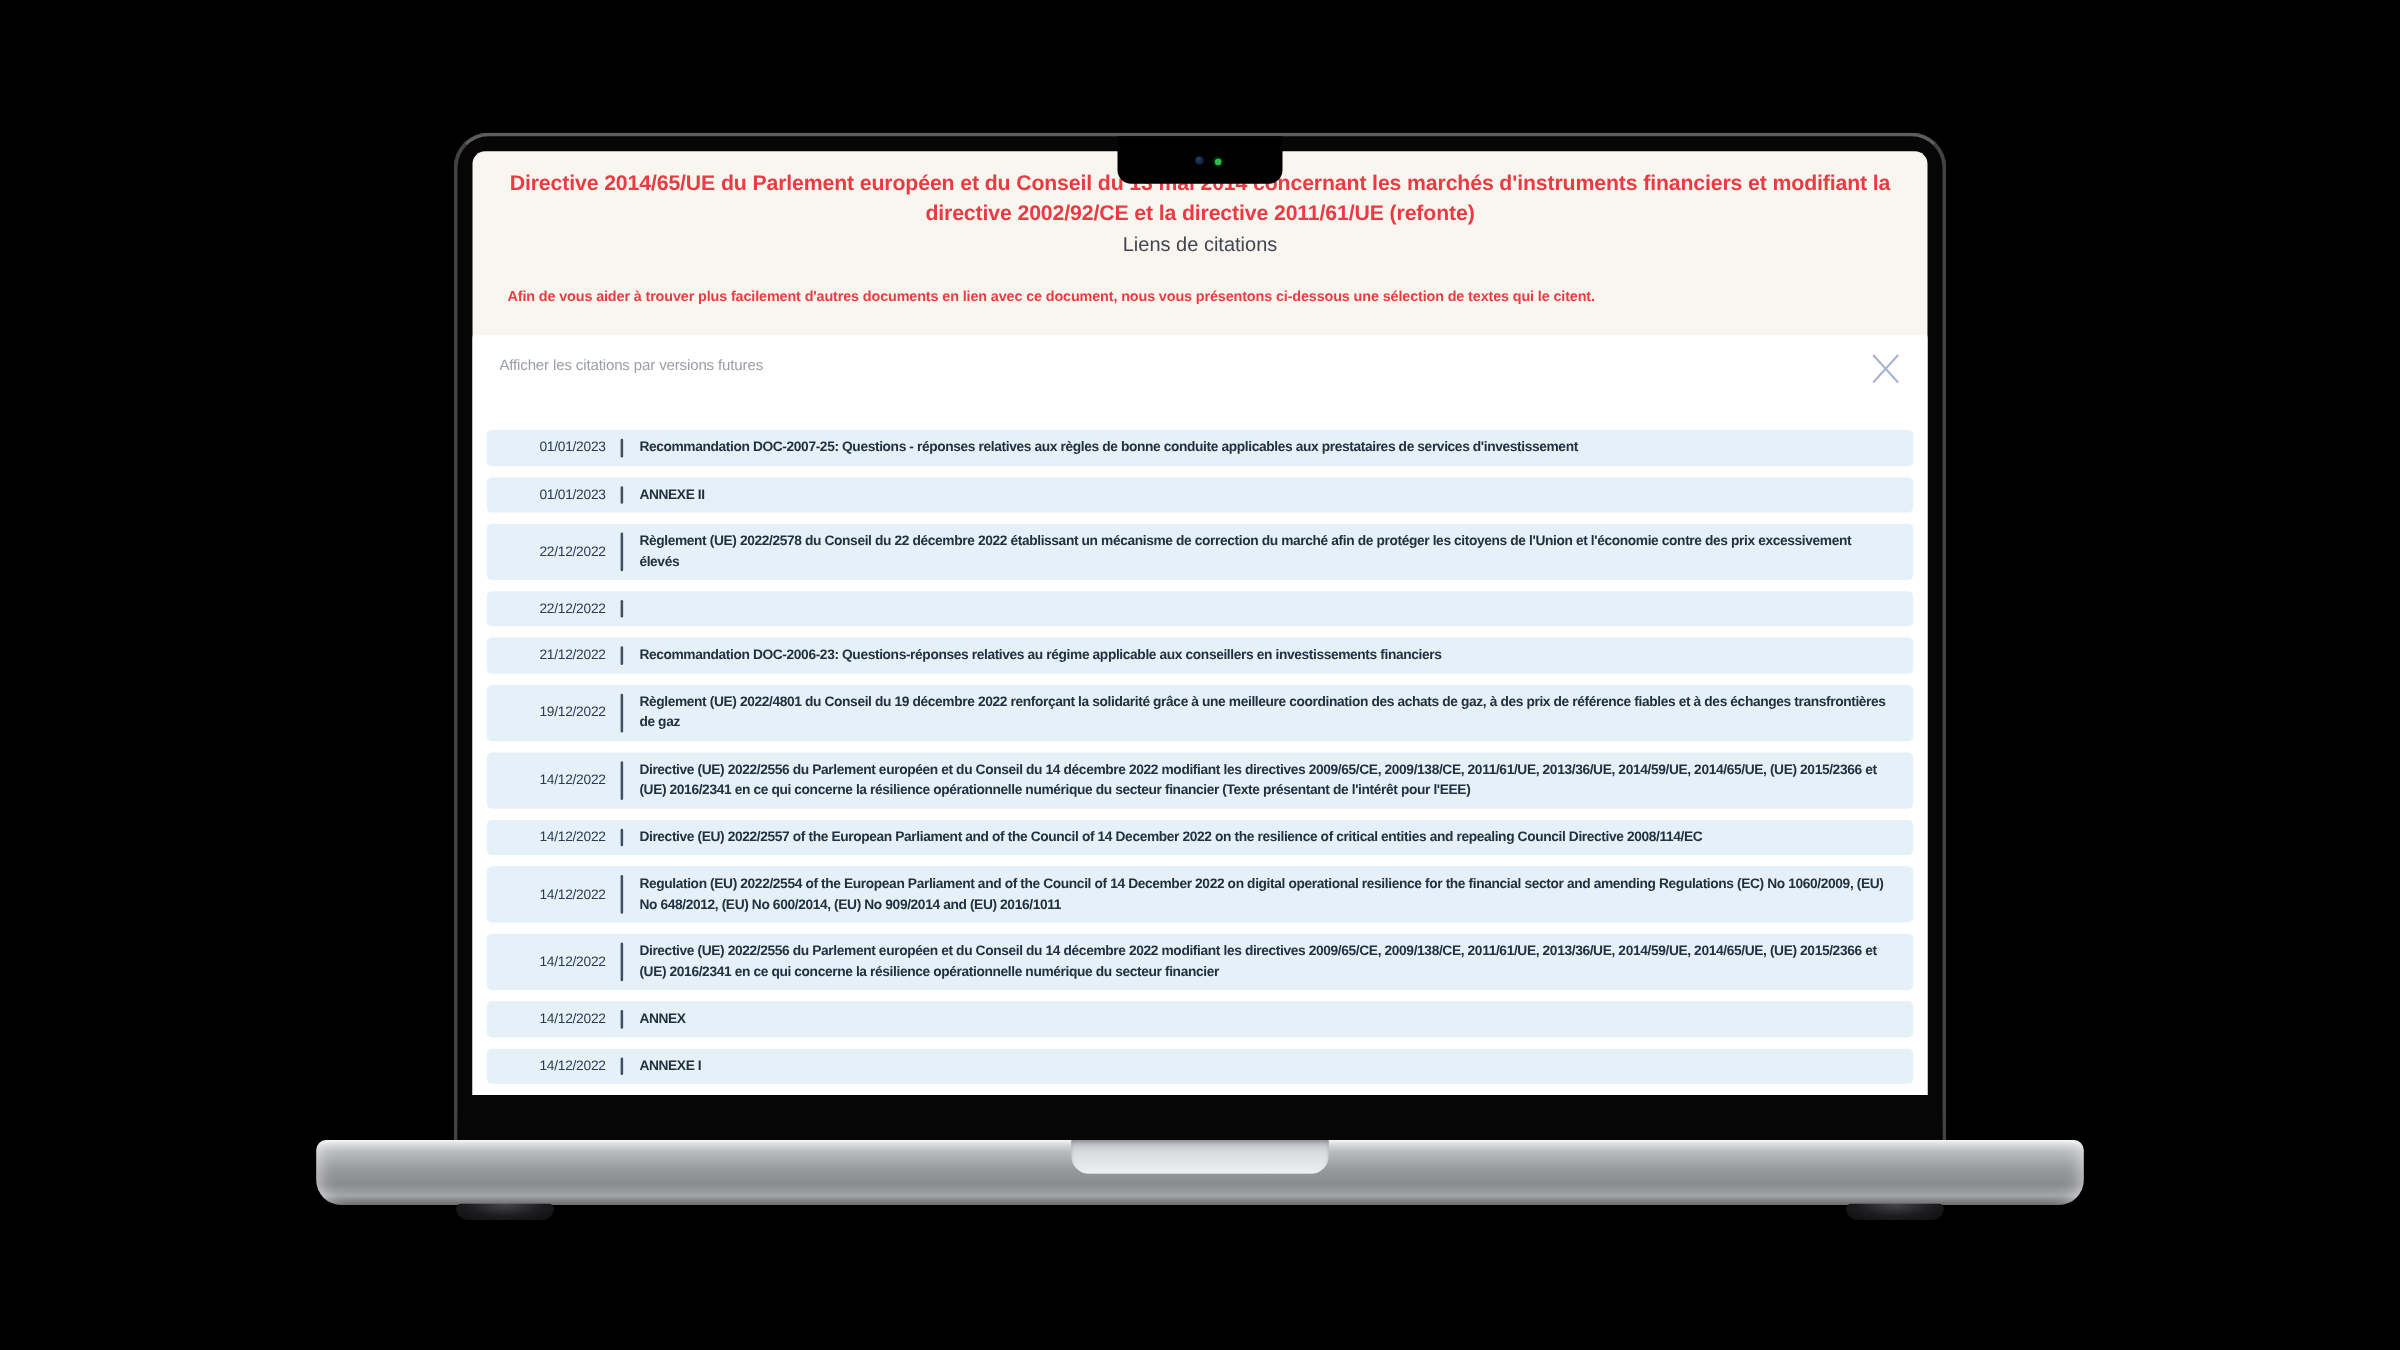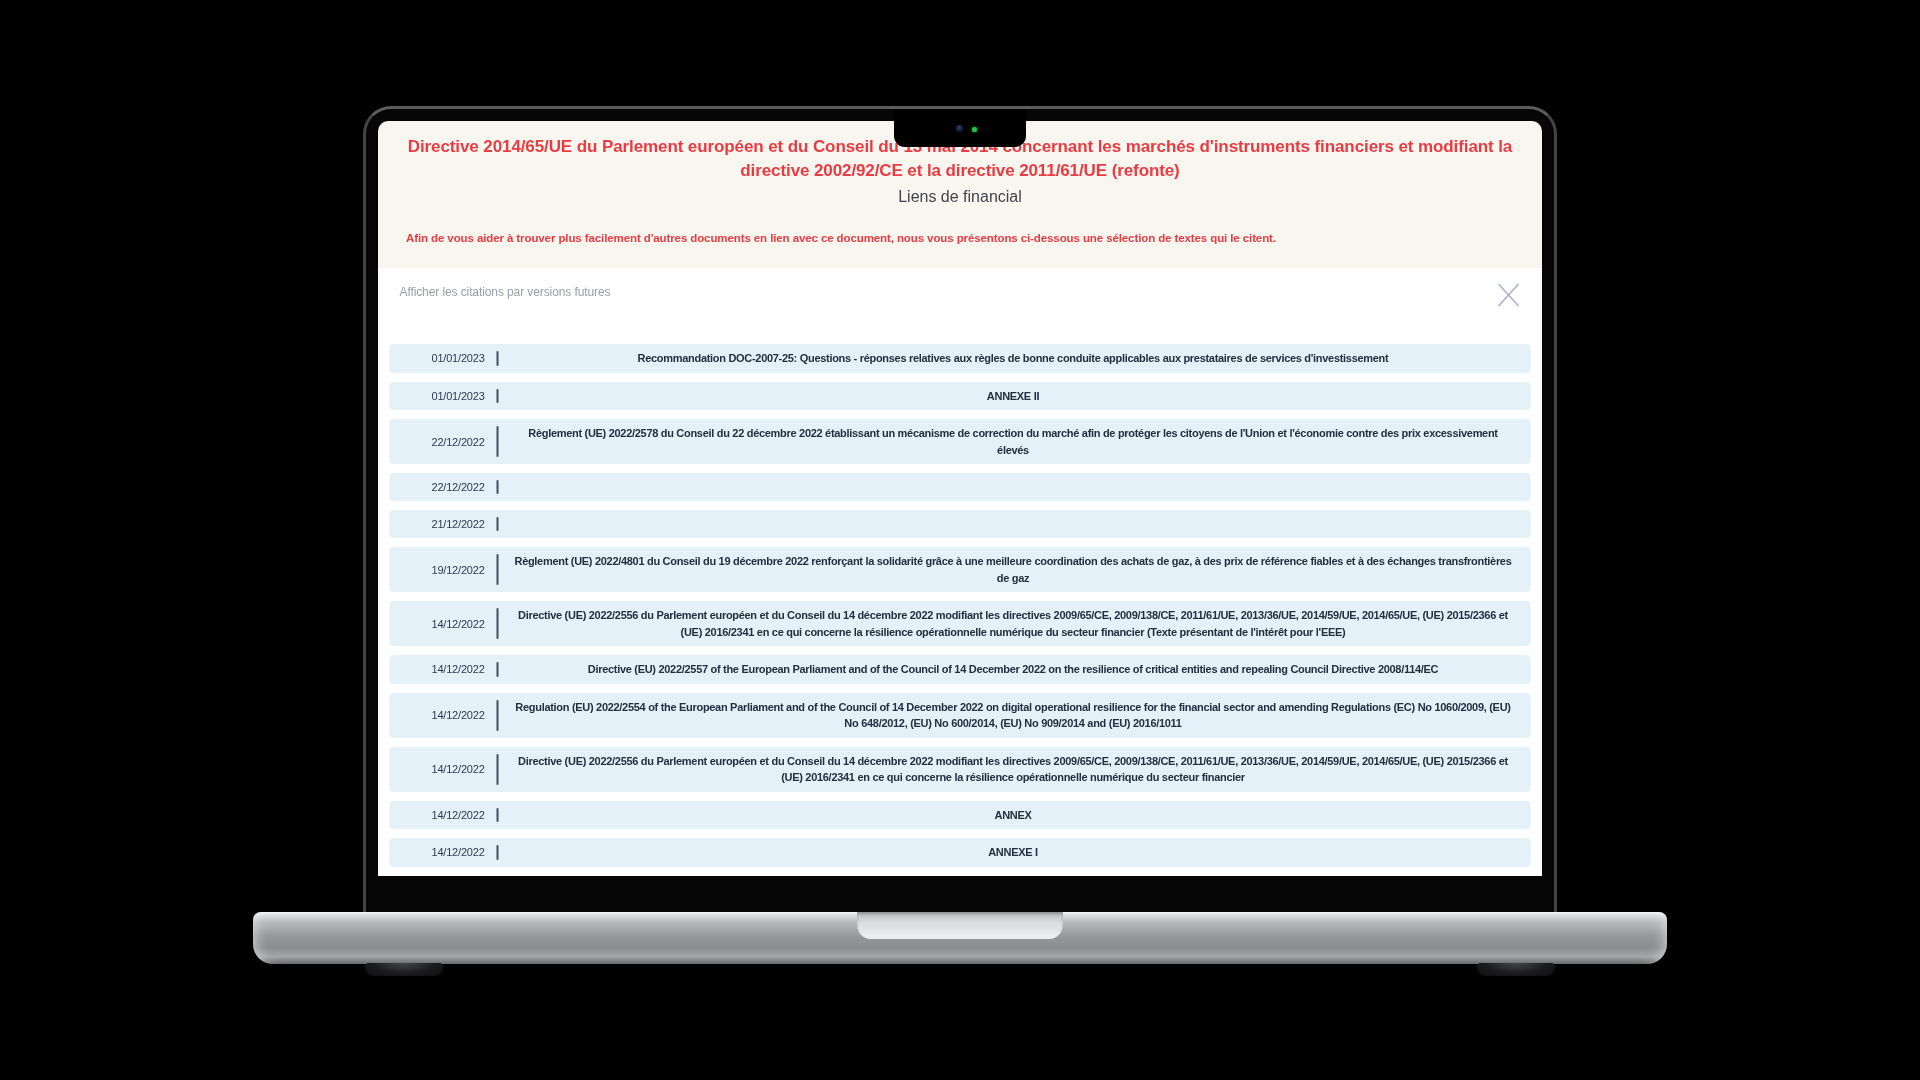--- a/index.html
+++ b/index.html
@@ -107,31 +107,31 @@
   .row-date{
     flex:0 0 76px;padding-left:17px;
     color:#2c3950;font-size:11px;letter-spacing:-0.2px;line-height:16px;margin-left:25px;
   }
   .row-sep{
     flex:0 0 2px;align-self:stretch;margin:1px 13px 1px 6px;
     background:#3f4f63;border-radius:1px;
   }
   .row-text{
     flex:1;color:#22303f;font-size:11px;font-weight:700;
-    line-height:16.5px;letter-spacing:-0.3px;text-align:center;
+    line-height:16.5px;letter-spacing:-0.3px;
   }
 </style>
 </head>
 <body>
 
 <div class="screen">
   <div class="page-wrap">
 
     <div class="page-title">Directive 2014/65/UE du Parlement européen et du Conseil du 13 mai 2014 concernant les marchés d'instruments financiers et modifiant la directive 2002/92/CE et la directive 2011/61/UE (refonte)</div>
-    <div class="page-subtitle">Liens de financial</div>
+    <div class="page-subtitle">Liens de citations</div>
     <div class="page-intro">Afin de vous aider à trouver plus facilement d'autres documents en lien avec ce document, nous vous présentons ci-dessous une sélection de textes qui le citent.</div>
 
     <div class="card">
       <div class="card-header">
         <span class="filter-label">Afficher les citations par versions futures</span>
         <button class="close-btn">
           <svg width="32" height="32" viewBox="0 0 32 32">
             <line x1="6" y1="5" x2="26" y2="27" stroke="#a9b2d2" stroke-width="1.6"></line>
             <line x1="26" y1="5" x2="6" y2="27" stroke="#a9b2d2" stroke-width="1.6"></line>
           </svg>
@@ -153,20 +153,21 @@
     <span class="row-sep"></span>
     <span class="row-text">Règlement (UE) 2022/2578 du Conseil du 22 décembre 2022 établissant un mécanisme de correction du marché afin de protéger les citoyens de l'Union et l'économie contre des prix excessivement élevés</span>
   </div>
           <div class="row">
     <span class="row-date">22/12/2022</span>
     <span class="row-sep"></span>
   </div>
           <div class="row">
     <span class="row-date">21/12/2022</span>
     <span class="row-sep"></span>
+    <span class="row-text">Recommandation DOC-2006-23: Questions-réponses relatives au régime applicable aux conseillers en investissements financiers</span>
   </div>
           <div class="row">
     <span class="row-date">19/12/2022</span>
     <span class="row-sep"></span>
     <span class="row-text">Règlement (UE) 2022/4801 du Conseil du 19 décembre 2022 renforçant la solidarité grâce à une meilleure coordination des achats de gaz, à des prix de référence fiables et à des échanges transfrontières de gaz</span>
   </div>
           <div class="row">
     <span class="row-date">14/12/2022</span>
     <span class="row-sep"></span>
     <span class="row-text">Directive (UE) 2022/2556 du Parlement européen et du Conseil du 14 décembre 2022 modifiant les directives 2009/65/CE, 2009/138/CE, 2011/61/UE, 2013/36/UE, 2014/59/UE, 2014/65/UE, (UE) 2015/2366 et (UE) 2016/2341 en ce qui concerne la résilience opérationnelle numérique du secteur financier (Texte présentant de l'intérêt pour l'EEE)</span>

